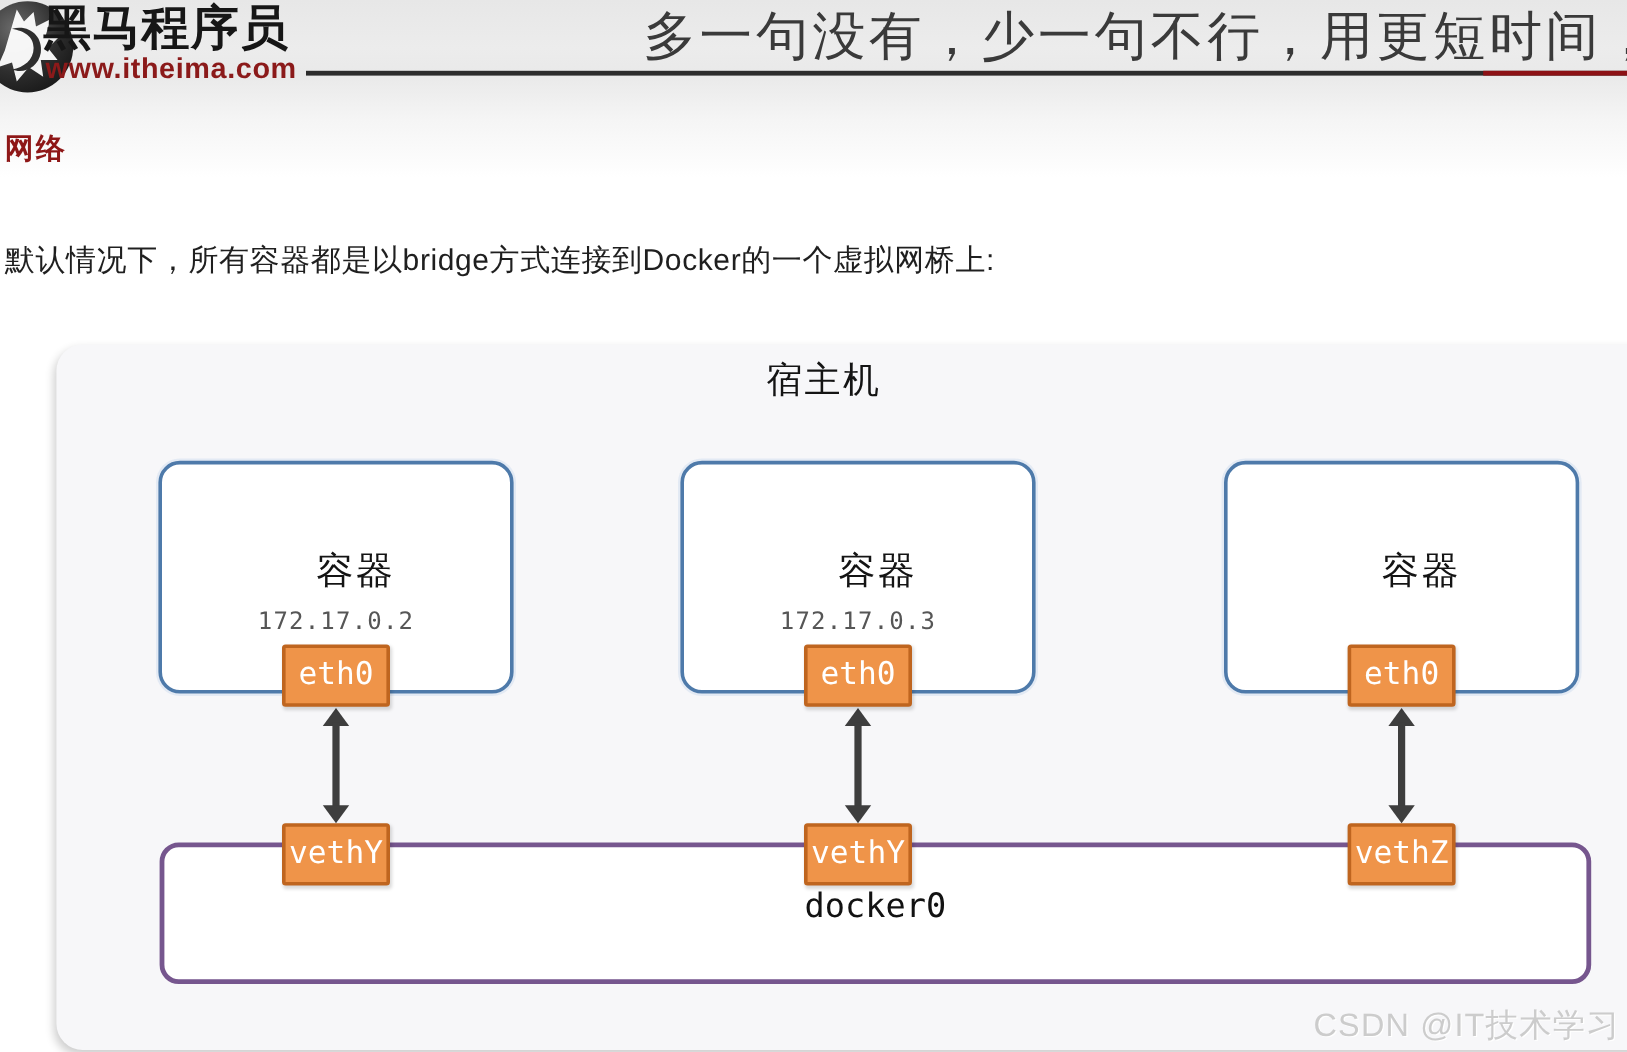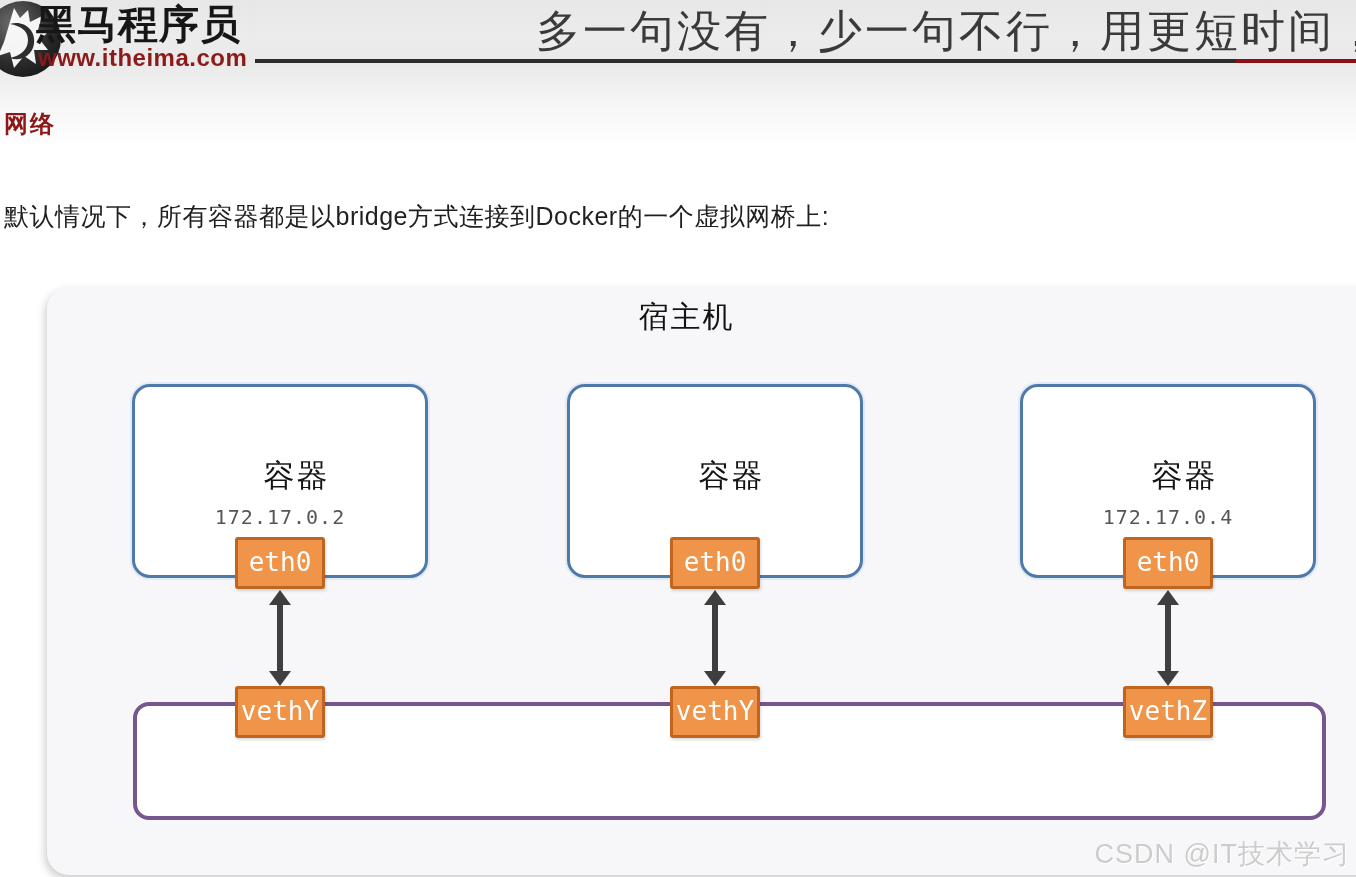--- a/index.html
+++ b/index.html
@@ -149,48 +149,49 @@
 </div>
 
 <h1 class="page-title">网络</h1>
 <p class="intro">默认情况下，所有容器都是以bridge方式连接到Docker的一个虚拟网桥上:</p>
 
 <div class="host-box">
   <div class="host-label">宿主机</div>
 </div>
 
 <div class="bridge-box">
+  <div class="bridge-name">docker0</div>
 </div>
 
 <div class="container-box col1">
   <div class="container-label">容器</div>
   <div class="container-ip">172.17.0.2</div>
 </div>
 <div class="iface-box col1">eth0</div>
 <div class="arrow col1">
   <span class="head-up"></span>
   <span class="shaft"></span>
   <span class="head-down"></span>
 </div>
 <div class="veth-box col1">vethY</div>
 
 <div class="container-box col2">
   <div class="container-label">容器</div>
+  <div class="container-ip">172.17.0.3</div>
 </div>
 <div class="iface-box col2">eth0</div>
 <div class="arrow col2">
   <span class="head-up"></span>
   <span class="shaft"></span>
   <span class="head-down"></span>
 </div>
 <div class="veth-box col2">vethY</div>
 
 <div class="container-box col3">
   <div class="container-label">容器</div>
-  <div class="container-ip">172.17.0.4</div>
 </div>
 <div class="iface-box col3">eth0</div>
 <div class="arrow col3">
   <span class="head-up"></span>
   <span class="shaft"></span>
   <span class="head-down"></span>
 </div>
 <div class="veth-box col3">vethZ</div>
 
 <div class="watermark">CSDN @IT技术学习</div>

